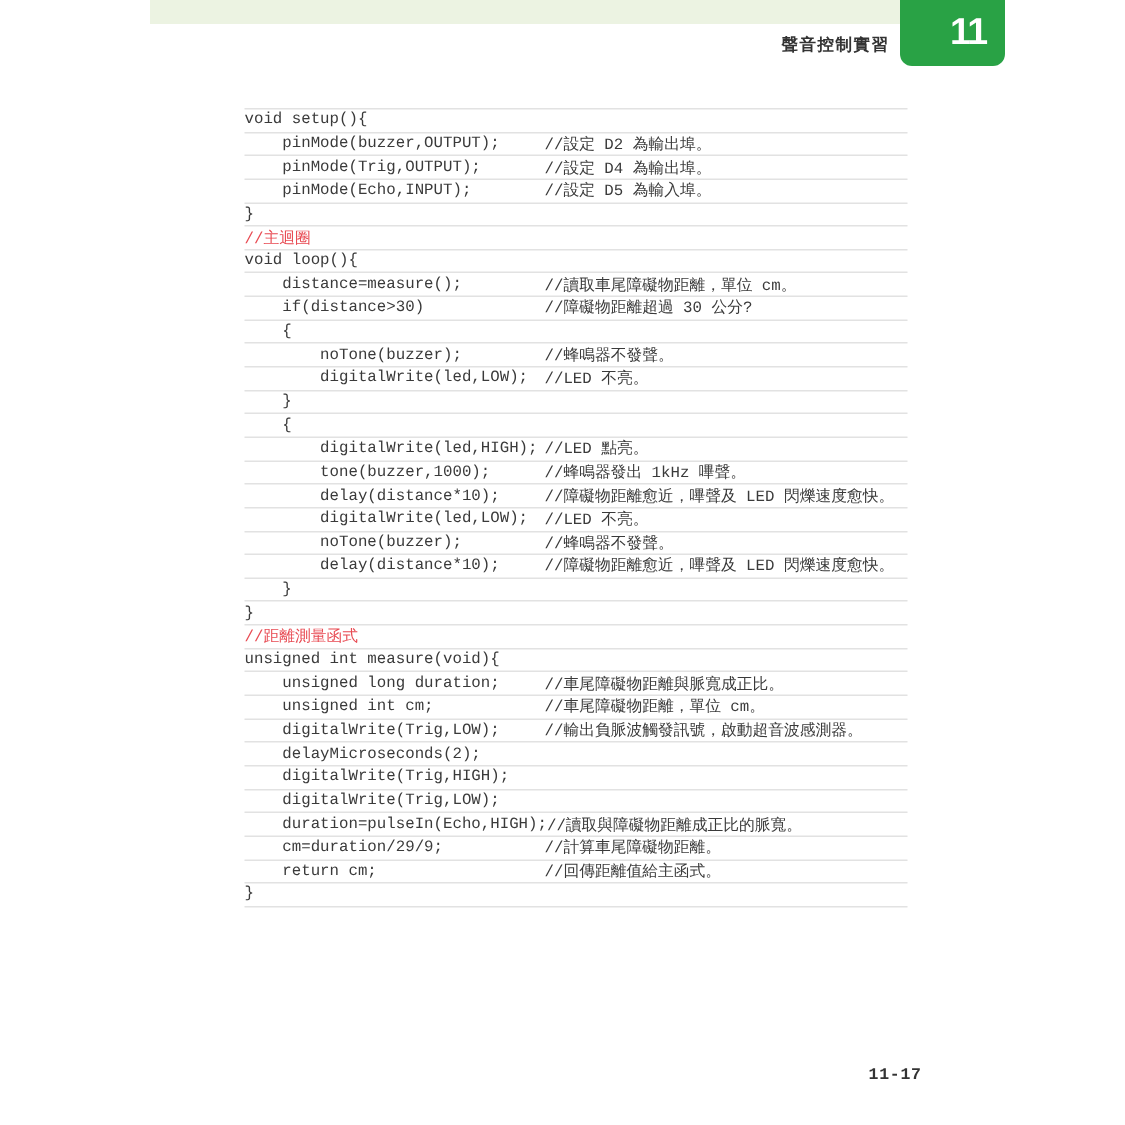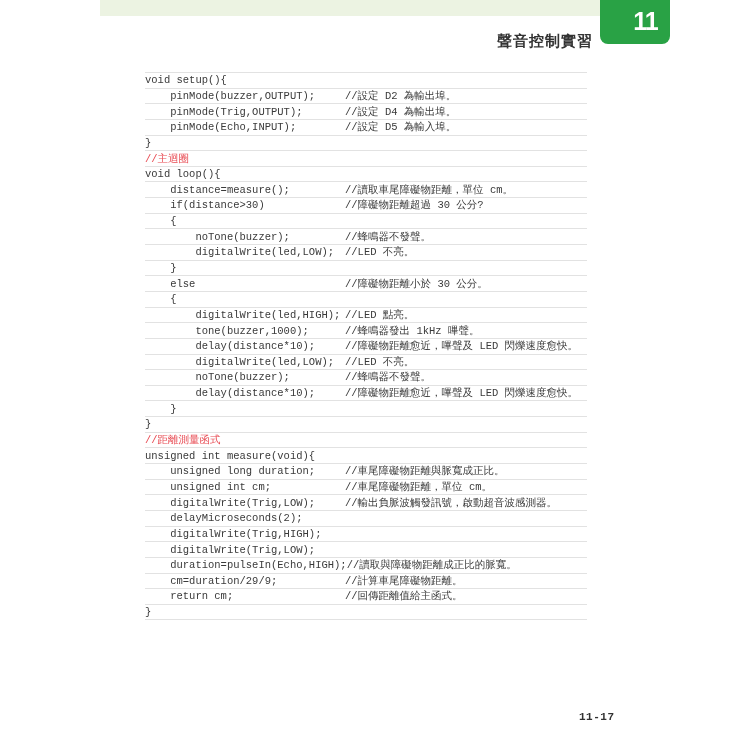--- a/index.html
+++ b/index.html
@@ -23,26 +23,25 @@
     position:absolute;left:600px;top:0;width:49px;height:44px;
     background:var(--accent);border-radius:0 0 8px 8px;
     display:flex;align-items:center;justify-content:center;padding-left:21px;
   }
   .chapter-num{
     color:#ffffff;font-weight:bold;font-size:25px;letter-spacing:-1px;
     font-family:"Liberation Sans",sans-serif;line-height:1;padding-bottom:2px;
   }
   .chapter-title{
     position:absolute;top:22px;right:157px;
-    font-size:15px;font-weight:bold;color:#333333;letter-spacing:1px;
+    font-size:11px;font-weight:bold;color:#333333;letter-spacing:1px;
     white-space:nowrap;
-    margin-top:10px;
   }
   .code-table{
-    position:absolute;left:145px;top:72px;width:442px;
+    position:absolute;left:163px;top:72px;width:442px;
     border-top:1px solid var(--border);
   }
   .code-row{
     display:flex;align-items:center;box-sizing:border-box;
     height:15.65px;border-bottom:1px solid var(--border);
     font-size:10.5px;color:var(--ink);
   }
   .code-row .code{
     white-space:pre;min-width:200px;
     font-family:"Liberation Mono","DejaVu Sans Mono",monospace;
@@ -131,24 +130,20 @@
   <div class="code-row">
     <span class="code">        digitalWrite(led,LOW);</span>
     <span class="comment">//LED 不亮。</span>
   </div>
 
   <div class="code-row">
     <span class="code">    }</span>
     <span class="comment"></span>
   </div>
 
-  <div class="code-row">
-    <span class="code">    else</span>
-    <span class="comment">//障礙物距離小於 30 公分。</span>
-  </div>
 
   <div class="code-row">
     <span class="code">    {</span>
     <span class="comment"></span>
   </div>
 
   <div class="code-row">
     <span class="code">        digitalWrite(led,HIGH);</span>
     <span class="comment">//LED 點亮。</span>
   </div>

